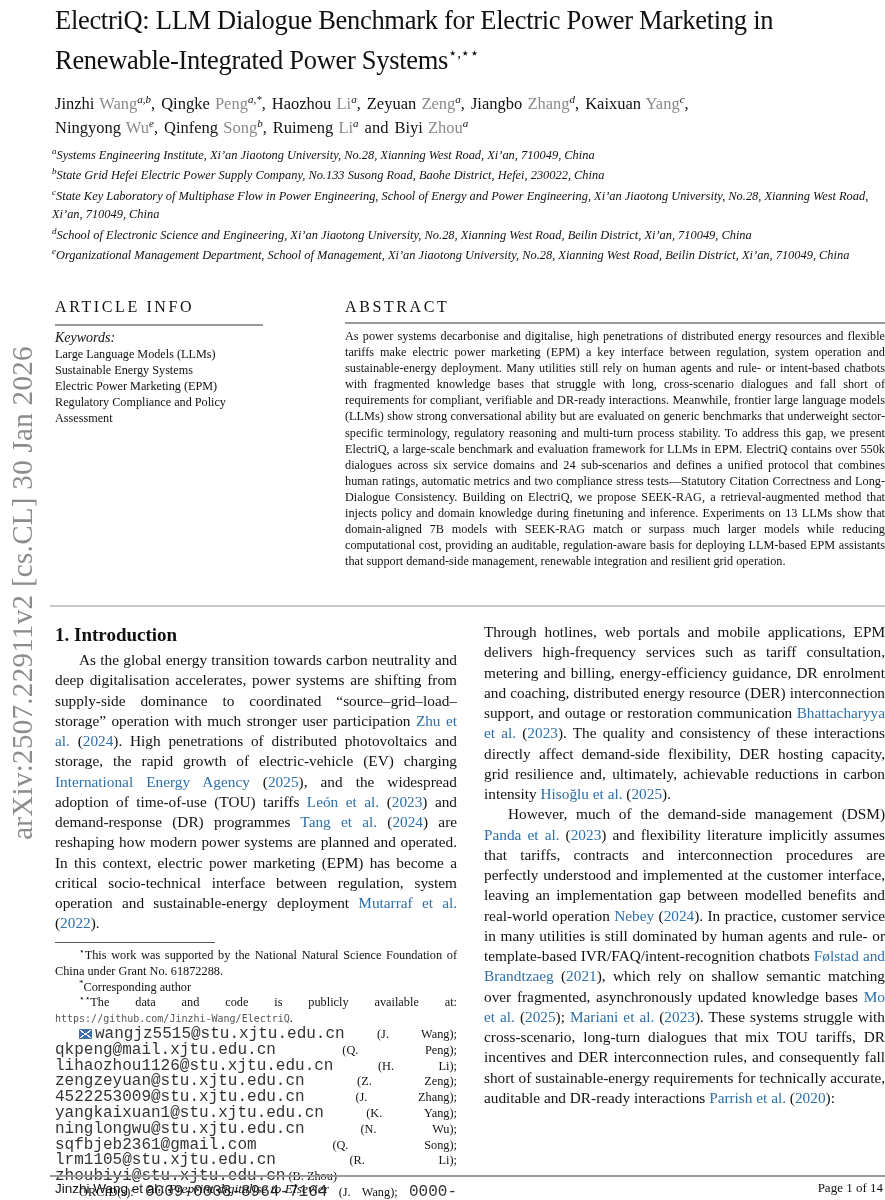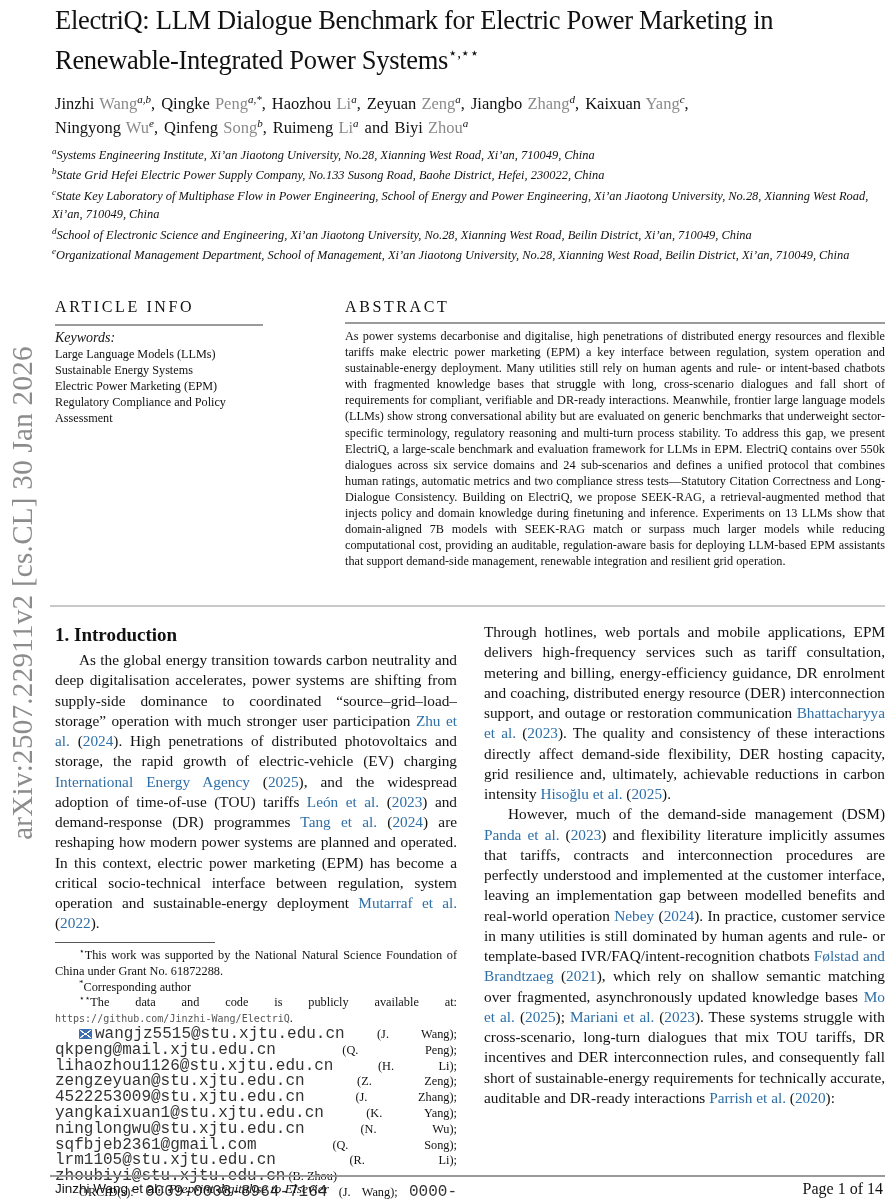--- a/index.html
+++ b/index.html
@@ -81,21 +81,21 @@
   }
   .mail-icon::before {
     content: ""; position: absolute; left: 1px; top: 1px; width: 11px; height: 8px;
     background: linear-gradient(35deg, transparent 45%, #ffffff 46%, #ffffff 54%, transparent 55%),
                 linear-gradient(-35deg, transparent 45%, #ffffff 46%, #ffffff 54%, transparent 55%);
   }
 
   #footer-rule { left: 50px; top: 1175px; width: 835px; height: 1.5px; background: #9a9a9a; }
   #footer-left { left: 55px; top: 1181px; font-size: 13.5px; font-family: "Liberation Sans", sans-serif; font-stretch: condensed; }
   #footer-left .italic { font-style: italic; font-family: "Liberation Serif", serif; }
-  #footer-right { right: 2px; top: 1180px; font-size: 16px; font-family: "Liberation Serif", serif; }
+  #footer-right { right: 2px; top: 1180px; font-size: 13px; font-family: "Liberation Serif", serif; }
 </style>
 </head>
 <body>
 
 <div id="arxiv-stamp" class="abs">
   <span>arXiv:2507.22911v2  [cs.CL]  30 Jan 2026</span>
 </div>
 
 <div id="title" class="abs">
   <div>ElectriQ: LLM Dialogue Benchmark for Electric Power Marketing in</div>

